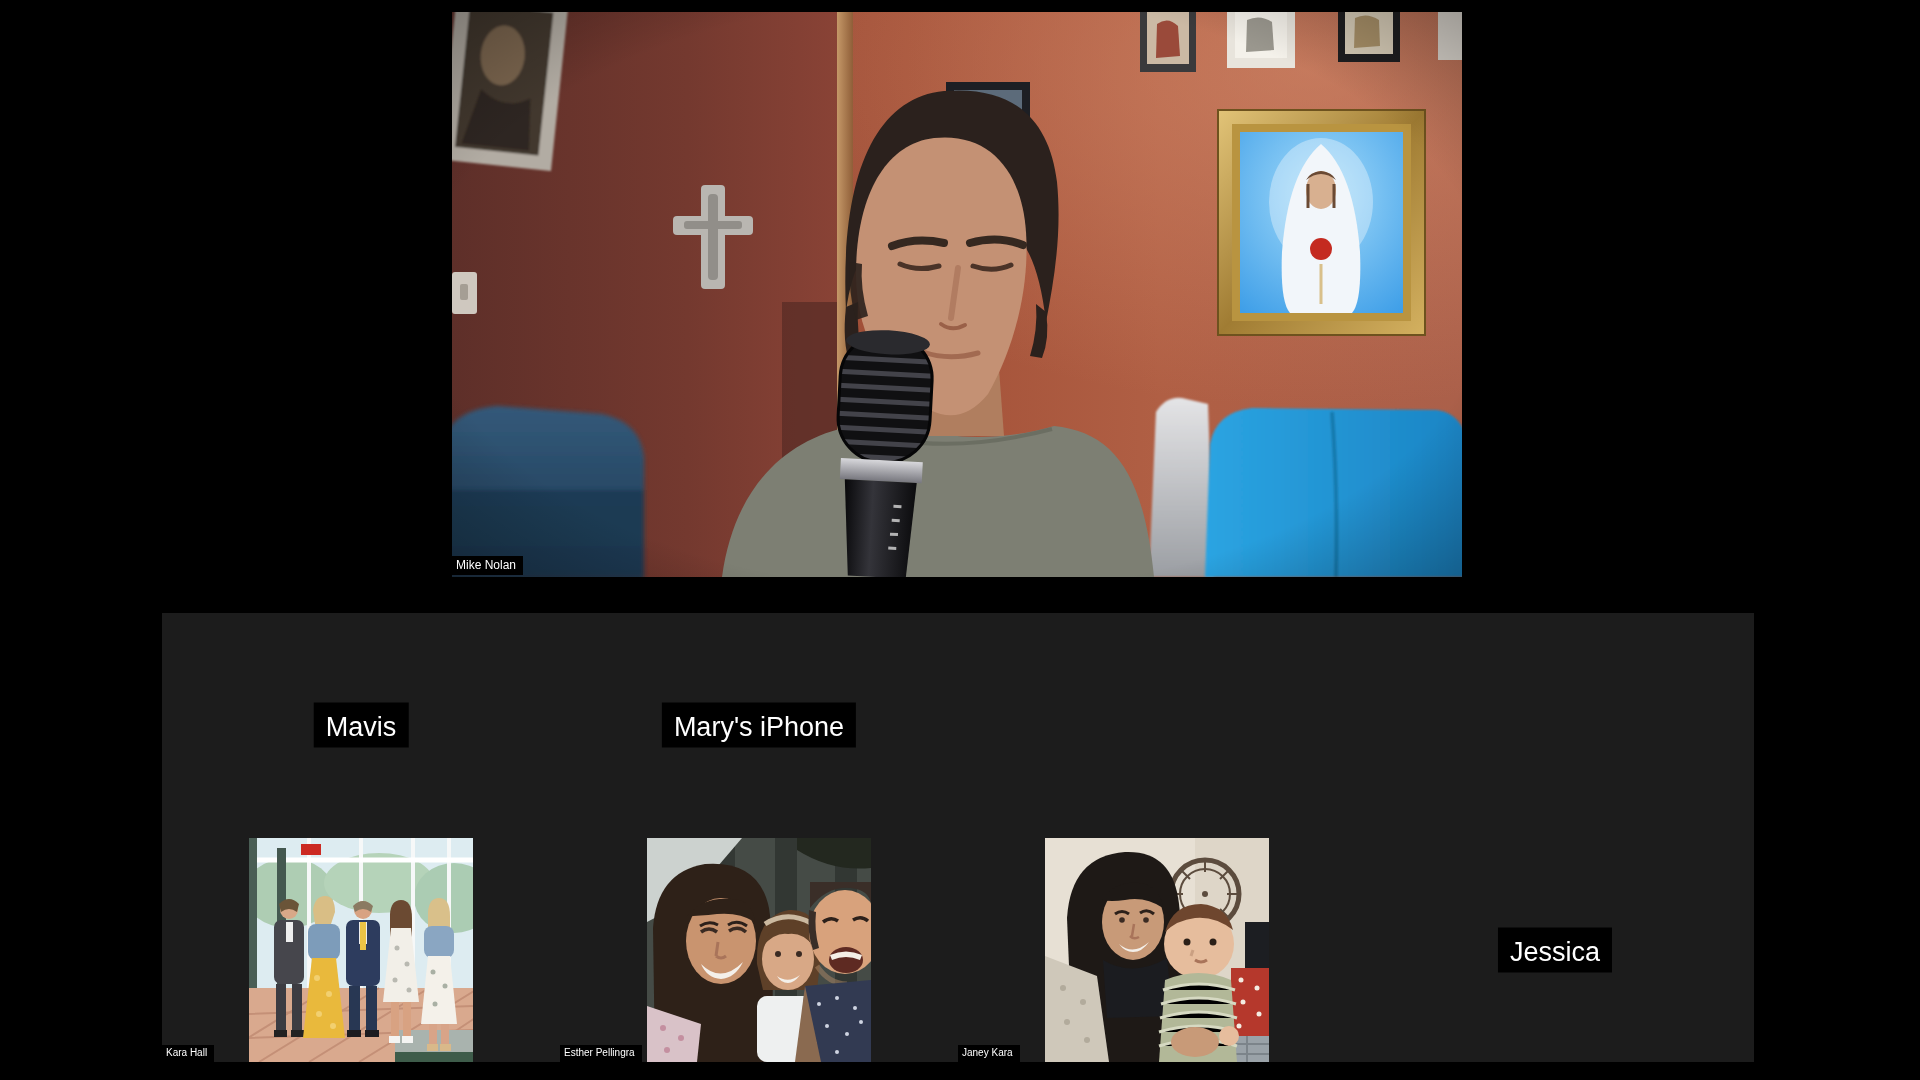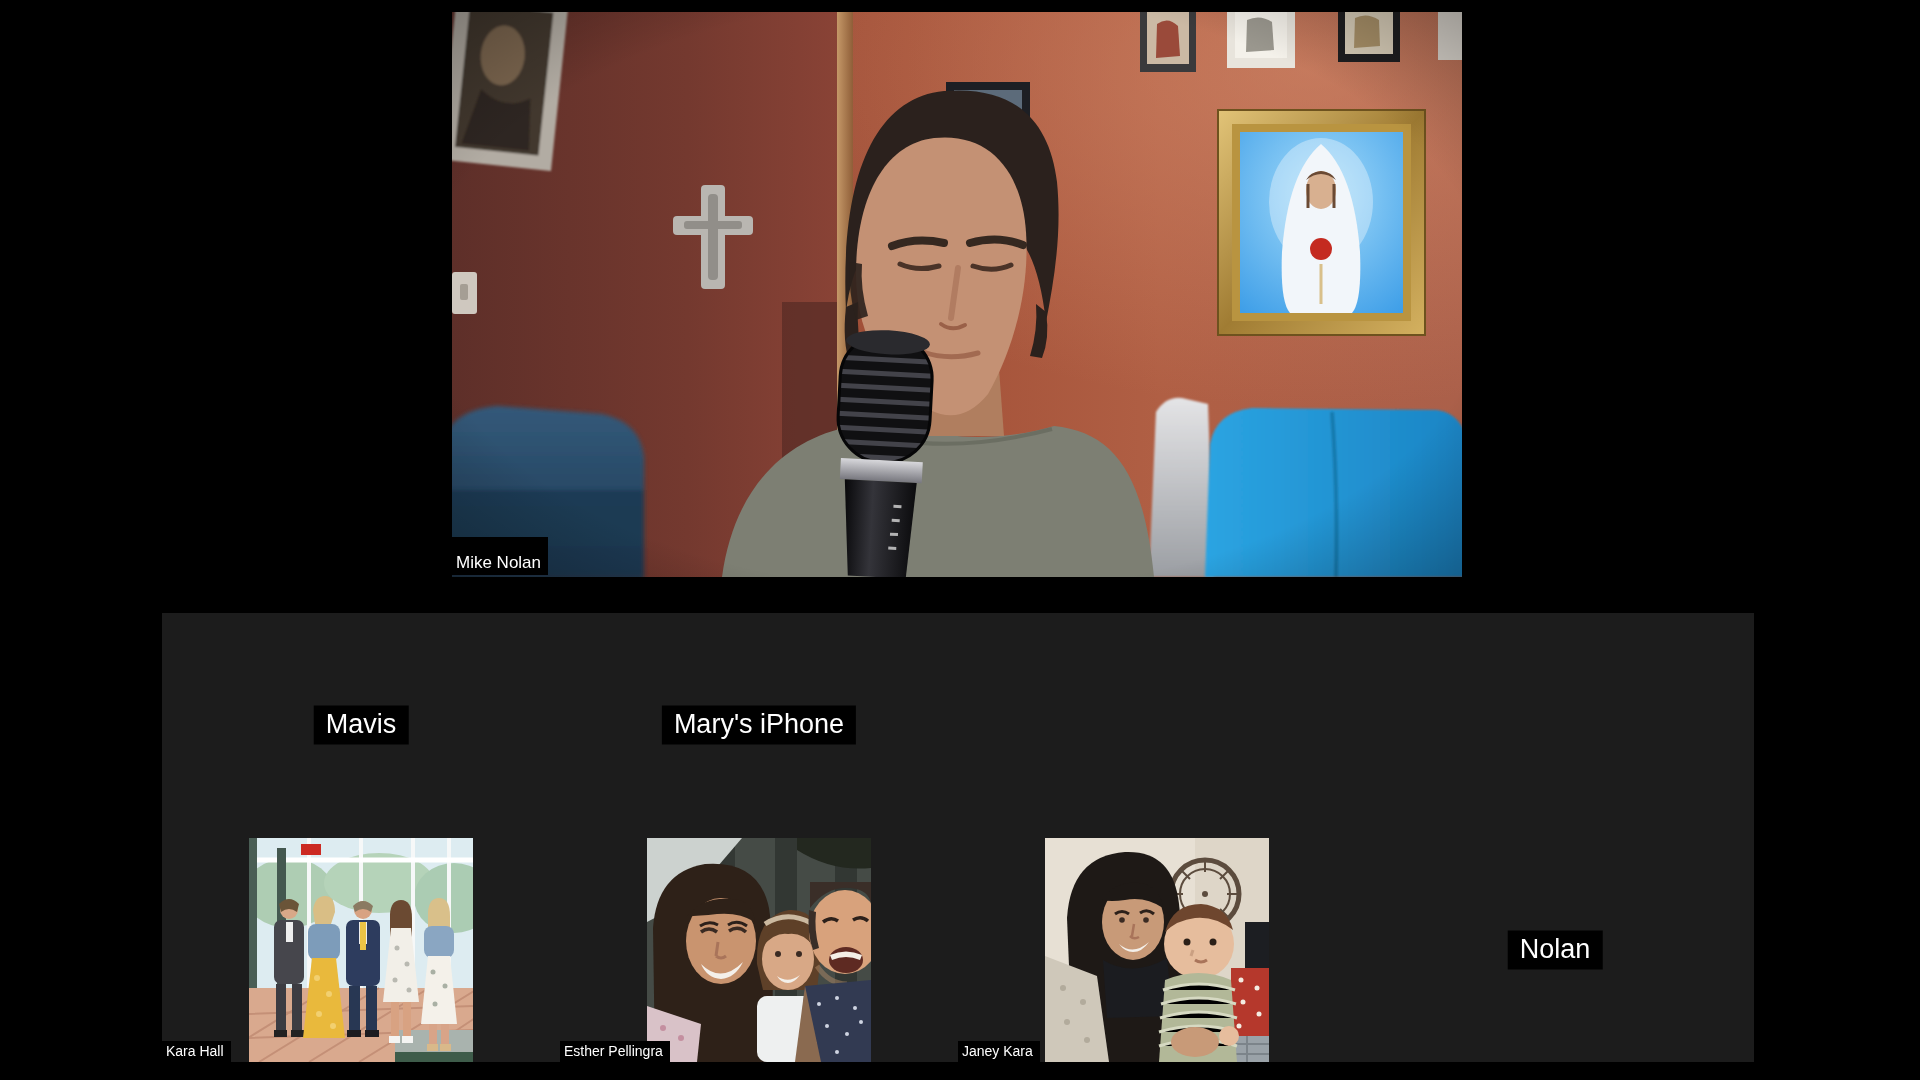--- a/index.html
+++ b/index.html
@@ -7,30 +7,30 @@
     --gallery-bg:#1c1c1c;
     --name-label-bg:#000000;
     --name-label-text:#ffffff;
   }
   *{box-sizing:border-box;margin:0;padding:0}
   html,body{width:1920px;height:1080px;background:var(--page-bg);overflow:hidden;
     font-family:"Liberation Sans","DejaVu Sans",sans-serif;}
   .main-video{position:absolute;left:452px;top:12px;width:1010px;height:565px;overflow:hidden;background:#7a4036;}
   .main-video svg{display:block;width:100%;height:100%;}
   .name-tag{position:absolute;left:0;bottom:2px;background:var(--name-label-bg);color:var(--name-label-text);
-    font-size:17px;line-height:1;padding:17px 7px 4px 4px;white-space:nowrap;}
+    font-size:12px;line-height:1;padding:3px 7px 4px 4px;white-space:nowrap;}
   .gallery{position:absolute;left:162px;top:613px;width:1592px;height:449px;background:var(--gallery-bg);}
   .tile{position:absolute;width:398px;height:224px;overflow:hidden;}
   .c0{left:0}.c1{left:398px}.c2{left:796px}.c3{left:1194px}
   .r1{top:0}.r2{top:225px;height:224px}
   .center-name{position:absolute;top:50%;left:50%;transform:translate(-50%,-50%);
     background:var(--name-label-bg);color:var(--name-label-text);font-size:27px;line-height:1;
-    padding:5px 12px 7px 12px;white-space:nowrap;max-width:398px;overflow:hidden;}
+    padding:11px 12px 7px 12px;white-space:nowrap;max-width:398px;overflow:hidden;}
   .small-name{position:absolute;left:0;bottom:0;background:var(--name-label-bg);color:var(--name-label-text);
-    font-size:14px;line-height:1;padding:3px 7px 4px 4px;white-space:nowrap;z-index:3;margin-top:6px;}
+    font-size:10px;line-height:1;padding:3px 7px 4px 4px;white-space:nowrap;z-index:3;margin-top:6px;}
   .photo{position:absolute;left:87px;top:0;width:224px;height:224px;z-index:1;}
   .photo svg{display:block;width:100%;height:100%;}
 </style>
 </head>
 <body>
 
 <div class="main-video">
   <svg viewBox="0 0 1010 565" preserveAspectRatio="none">
     <defs>
       <linearGradient id="wallG" x1="0" y1="0" x2="1" y2="0">
@@ -425,15 +425,15 @@
             <path d="M118,152 Q154,140 190,152 M116,166 Q154,154 191,166 M115,180 Q154,168 192,180 M114,194 Q154,182 192,194 M114,208 Q154,196 192,208"></path>
           </g>
         <ellipse cx="150" cy="204" rx="24" ry="15" fill="#c89a78"></ellipse>
         <circle cx="184" cy="198" r="10" fill="#e6bd9d"></circle>
       </svg>
     </div>
     <div class="small-name">Janey Kara</div>
   </div>
 
   <div class="tile r2 c3">
-    <div class="center-name">Nolan</div>
+    <div class="center-name">Jessica</div>
   </div>
 </div>
 
 </body></html>

